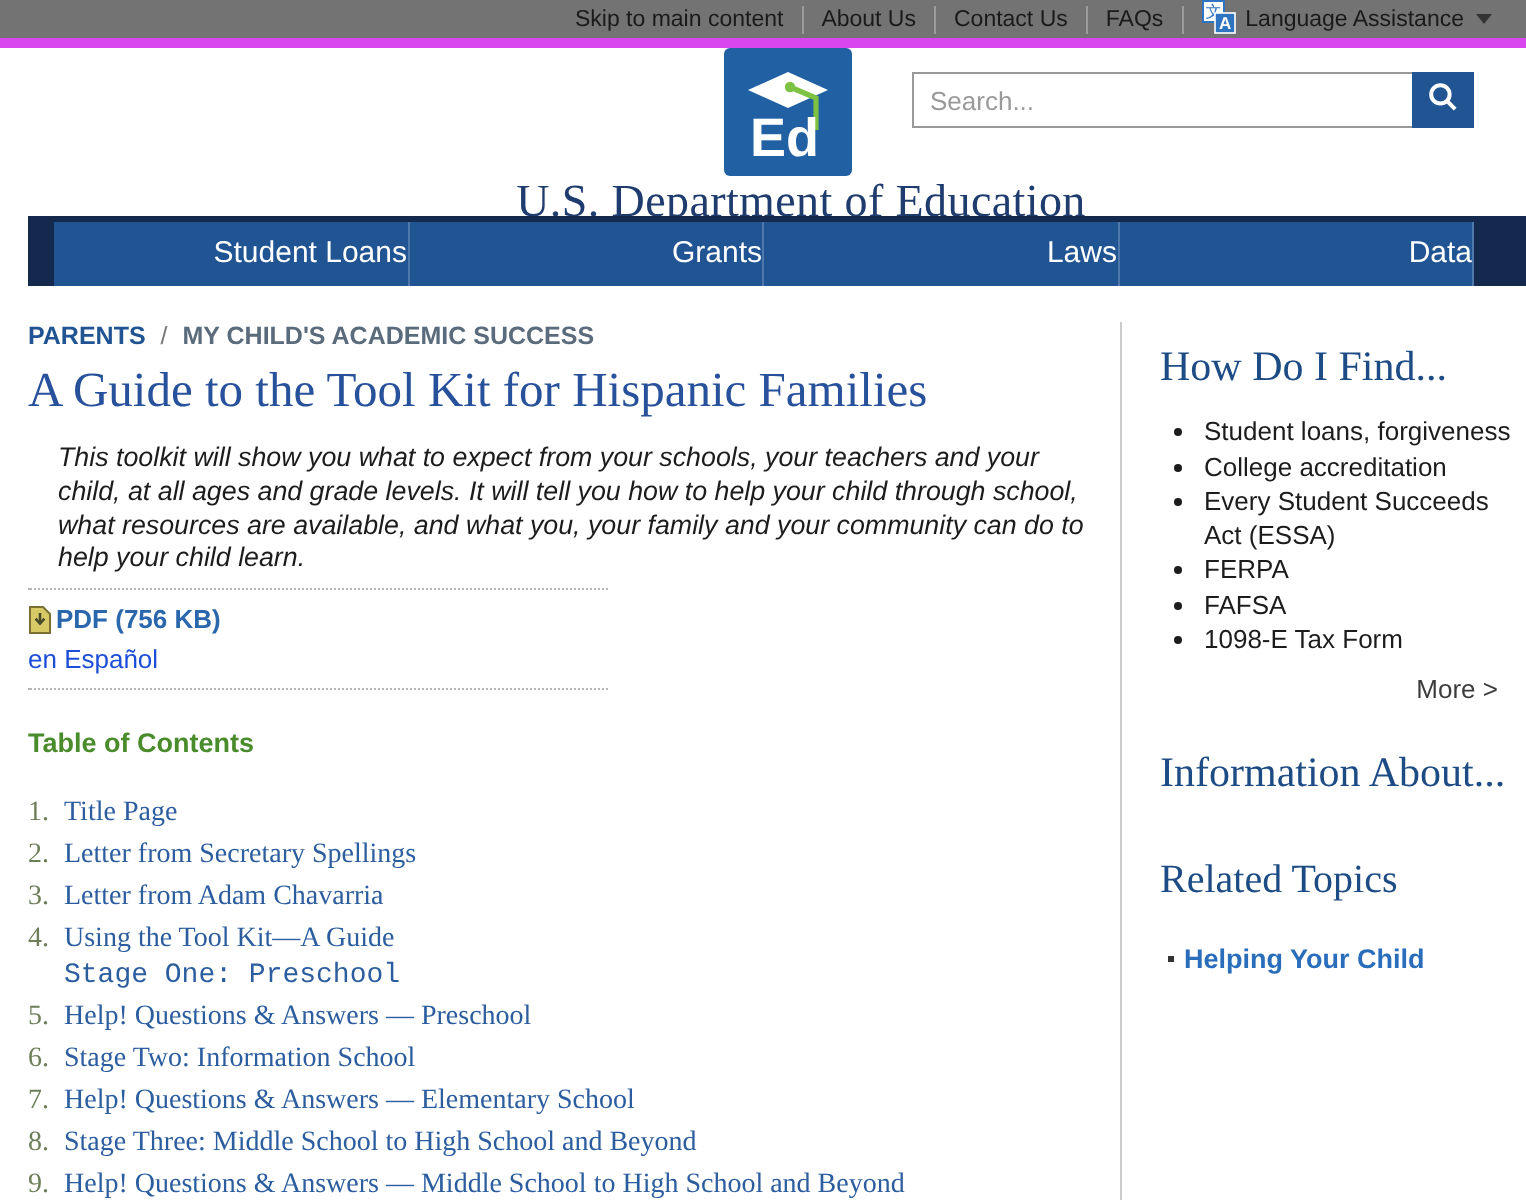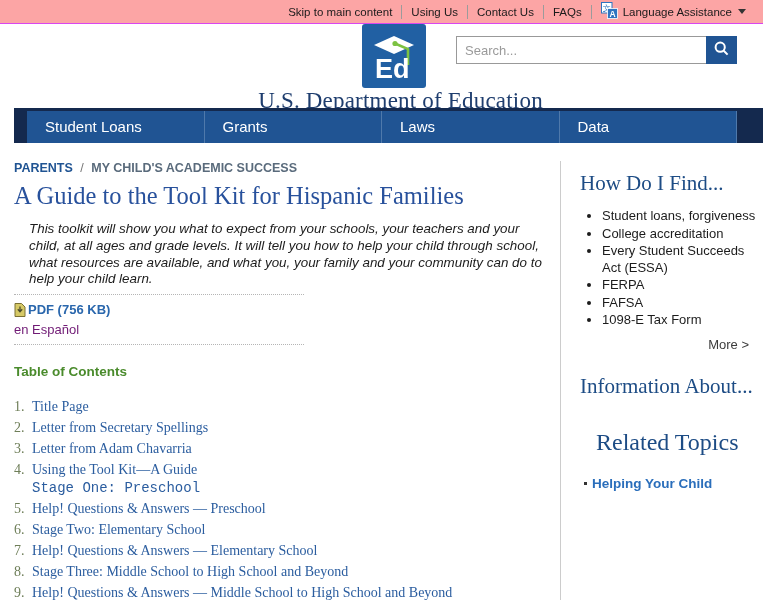--- a/index.html
+++ b/index.html
@@ -6,21 +6,21 @@
   html, body { margin: 0; padding: 0; }
   body {
     width: 763px; height: 600px; overflow: hidden;
     background: #fff;
     font-family: "Liberation Sans", sans-serif;
     color: #1a1a1a;
   }
 
   
   .topbar {
-    height: 24px; background: #fca5a5; border-bottom: 1px solid #d946ef;
+    height: 24px; background: #737373; border-bottom: 5px solid #d946ef;
     display: flex; justify-content: flex-end; align-items: center;
     padding-right: 8px; font-size: 11.5px; color: #1a1a1a;
   }
   .topbar .tlink {
     padding: 0 9px; border-right: 1px solid #9b9b9b; cursor: pointer;
     display: flex; align-items: center; height: 14px; white-space: nowrap;
   }
   .topbar .tlink:last-child { border-right: none; }
   .lang-icon { margin-right: 5px; display: inline-block; }
   .caret { display: inline-block; width: 0; height: 0; margin-left: 6px;
@@ -43,21 +43,21 @@
   }
   .search input::placeholder { color: #9a9a9a; }
   .search button {
     width: 31px; height: 28px; background: #205493; border: 1px solid #205493;
     display: flex; align-items: center; justify-content: center; cursor: pointer; padding: 0;
   }
 
   
   .nav { margin-left: 14px; height: 35px; background: #14294e; position: relative; }
   .nav-bar { position: absolute; left: 13px; right: 26px; top: 3px; bottom: 0;
-    background: #205493; display: flex; }
+    background: #205493; display: flex; text-align: right; }
   .nav-item {
     flex: 1 1 0; border-right: 1px solid #4f79ab; color: #fff;
     font-size: 15px; line-height: 31px; padding-left: 18px; cursor: pointer;
     white-space: nowrap;
   }
 
   
   .content { display: flex; padding: 18px 0 0 14px; min-height: 457px; }
   .main { width: 546px; padding-right: 8px; }
   .sidebar { flex: 1; border-left: 1px solid #ccc; padding-left: 19px; min-height: 435px; }
@@ -73,55 +73,55 @@
     font-size: 24.5px; color: #28519c; margin: 7px 0 11px;
   }
   .intro {
     font-style: italic; font-size: 13.4px; line-height: 16.8px; color: #1c1c1c;
     margin: 0 0 6px 15px; width: 522px;
   }
   .dotrule { width: 290px; border-top: 1px dotted #b5b5b5; height: 0; }
   .pdf-block { margin: 7px 0 7px; }
   .pdf-line { display: flex; align-items: center; }
   .pdf-link { font-size: 13px; font-weight: bold; color: #2a67ad; cursor: pointer; }
-  .es-link { font-size: 13px; color: #701a75; margin-top: 5px; cursor: pointer; }
+  .es-link { font-size: 13px; color: #1d4ed8; margin-top: 5px; cursor: pointer; }
 
   .toc-head { color: #4a8b2c; font-weight: bold; font-size: 13.5px; margin-top: 19px; }
   .toc { margin-top: 21px; font-family: "Liberation Serif", serif; font-size: 14px; }
   .toc-row { display: flex; margin-bottom: 7px; line-height: 14px; }
   .toc-num { width: 18px; flex: 0 0 auto; color: #6e7e58; }
   .toc-link { color: #2b5d9f; cursor: pointer; }
   .toc-multi .toc-link { display: block; }
   .toc-multi .toc-link + .toc-link { margin-top: 4px; font-family: Liberation Mono, monospace; }
 
   
   .side-head {
     font-family: "Liberation Serif", serif; font-weight: 400;
     font-size: 21px; color: #1d4c85; margin: 10px 0 0;
   }
   .side-list { margin: 12px 0 0; padding-left: 22px; }
   .side-list li { font-size: 13px; line-height: 16.5px; color: #1c1c1c;
     margin-bottom: 1px; cursor: pointer; }
   .more-link { text-align: right; padding-right: 14px; color: #3c3c3c;
     font-size: 13px; margin-top: 8px; cursor: pointer; }
   .info-head { margin-top: 22px; }
-  .related-head { margin-top: 30px; margin-left: 16px; font-size: 24px; }
+  .related-head { margin-top: 30px; margin-left: 0; font-size: 20px; }
   .helping { display: flex; align-items: center; margin: 20px 0 0 4px; cursor: pointer; }
   .dot { width: 3px; height: 3px; background: #333; margin-right: 5px; flex: 0 0 auto; }
   .helping-label { font-size: 13.5px; font-weight: bold; color: #2a6ebb; }
 </style>
 </head>
 <body>
 
 <div class="topbar">
   <span class="tlink">
       <span>Skip to main content</span>
     </span>
   <span class="tlink">
-      <span>Using Us</span>
+      <span>About Us</span>
     </span>
   <span class="tlink">
       <span>Contact Us</span>
     </span>
   <span class="tlink">
       <span>FAQs</span>
     </span>
   <span class="tlink">
     <span class="lang-icon">
       <svg width="17" height="17" viewBox="0 0 17 17">
@@ -220,21 +220,21 @@
           <span class="toc-link">Using the Tool Kit—A Guide</span>
           <span class="toc-link">Stage One: Preschool</span>
         </span>
       </div>
       <div class="toc-row">
         <span class="toc-num">5.</span>
         <span class="toc-link">Help! Questions &amp; Answers — Preschool</span>
       </div>
       <div class="toc-row">
         <span class="toc-num">6.</span>
-        <span class="toc-link">Stage Two: Elementary School</span>
+        <span class="toc-link">Stage Two: Information School</span>
       </div>
       <div class="toc-row">
         <span class="toc-num">7.</span>
         <span class="toc-link">Help! Questions &amp; Answers — Elementary School</span>
       </div>
       <div class="toc-row">
         <span class="toc-num">8.</span>
         <span class="toc-link">Stage Three: Middle School to High School and Beyond</span>
       </div>
       <div class="toc-row">

